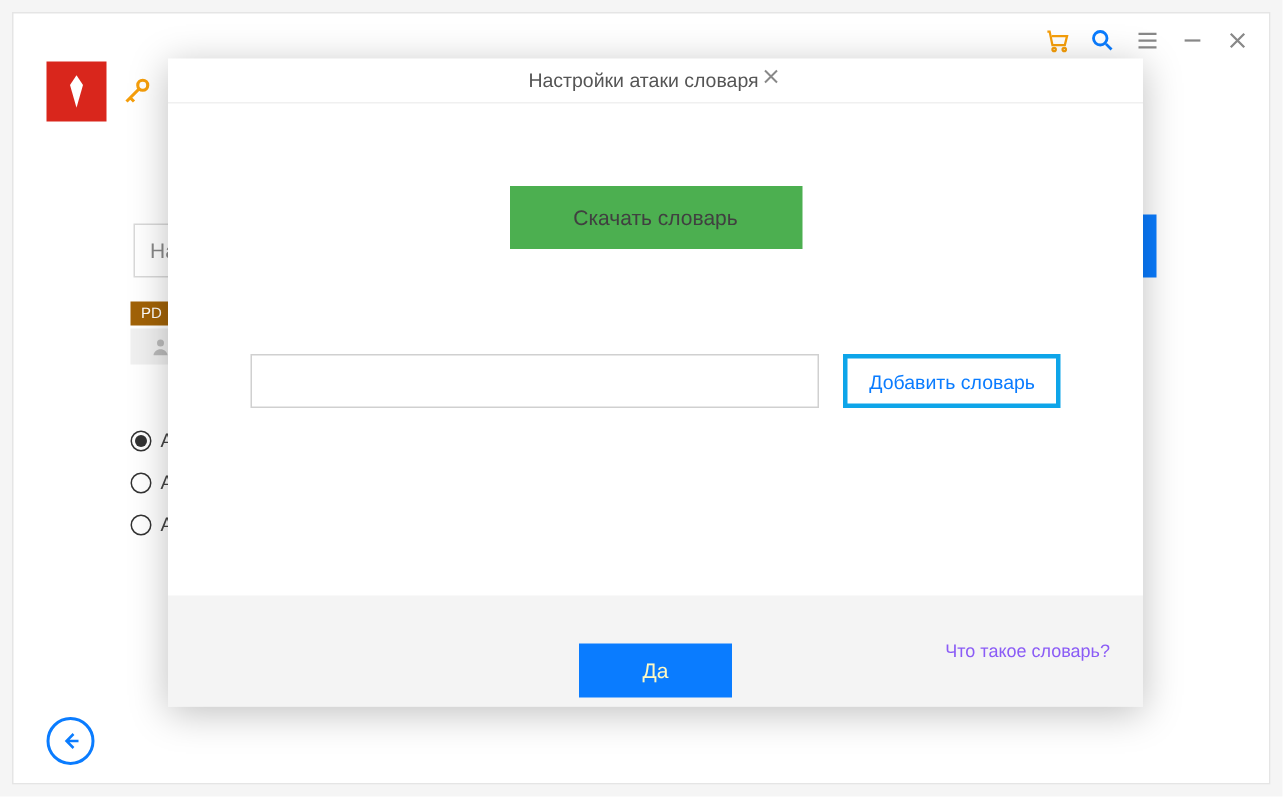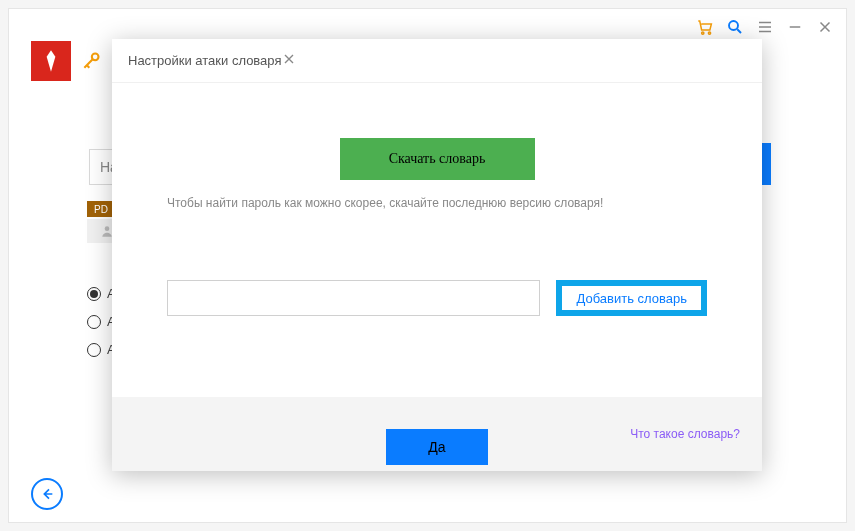--- a/index.html
+++ b/index.html
@@ -124,48 +124,47 @@
     top:30px;
     left:103px;
     width:650px;
     height:432px;
     background:#ffffff;
     box-shadow: 0 4px 24px rgba(0,0,0,0.25);
     display:flex;
     flex-direction:column;
   }
   .modal-header {
-    height:44px;
-    display:flex;
-    align-items:center;
-    justify-content:flex-start;
+    height:30px;
+    display:flex;
+    align-items:center;
+    justify-content:center;
     padding:0 16px;
     border-bottom:1px solid #f0f0f0;
   }
   .modal-title {
     font-size:13px;
     color:#555;
   }
   .modal-close { cursor:pointer; }
   .modal-body {
     flex:1;
     position:relative;
     padding:20px 55px 0;
   }
   .download-btn {
     display:block;
     margin:35px auto 0;
     width:195px;
     height:42px;
     background:#4caf50;
-    color:#000000;
+    color:#404040;
     font-size:14px;
     border:none;
     cursor:pointer;
-    font-family:Liberation Serif, serif;
   }
   .hint-text {
     margin-top:16px;
     font-size:12px;
     color:#888;
     text-align:left;
   }
   .input-row {
     margin-top:70px;
     display:flex;
@@ -176,39 +175,39 @@
     flex:1;
     height:36px;
     border:1px solid #d0d0d0;
     background:#fff;
     padding:0 8px;
     font-size:13px;
   }
   .add-dict-btn {
     height:36px;
     padding:0 14px;
-    border:6px solid #0ea5e9;
+    border:3px solid #0ea5e9;
     background:#fff;
     color:#0a7cff;
     font-size:13px;
     cursor:pointer;
   }
   .modal-footer {
     height:74px;
     background:#f4f4f4;
     display:flex;
     align-items:center;
     justify-content:center;
     position:relative;
   }
   .ok-btn {
     width:102px;
     height:36px;
     background:#0a7cff;
-    color:#000000;
+    color:#fef9c3;
     border:none;
     font-size:14px;
     cursor:pointer;
     margin-top:26px;
   }
   .what-link {
     position:absolute;
     right:22px;
     color:#8b5cf6;
     font-size:12px;
@@ -306,21 +305,20 @@
     <div class="modal-header">
       <span class="modal-title">Настройки атаки словаря</span>
       <span class="modal-close">
         <svg width="16" height="16" viewBox="0 0 24 24" fill="none" stroke="#888" stroke-width="2">
             <path d="M6 6l12 12M18 6L6 18"></path>
           </svg>
       </span>
     </div>
     <div class="modal-body">
       <button class="download-btn">Скачать словарь</button>
-      <div class="hint-text">Чтобы найти пароль как можно скорее, скачайте последнюю версию словаря!</div>
       <div class="input-row">
         <input class="dict-input" type="text" value="" style="">
         <button class="add-dict-btn">Добавить словарь</button>
       </div>
     </div>
     <div class="modal-footer">
       <button class="ok-btn">Да</button>
       <span class="what-link">Что такое словарь?</span>
     </div>
   </div>

